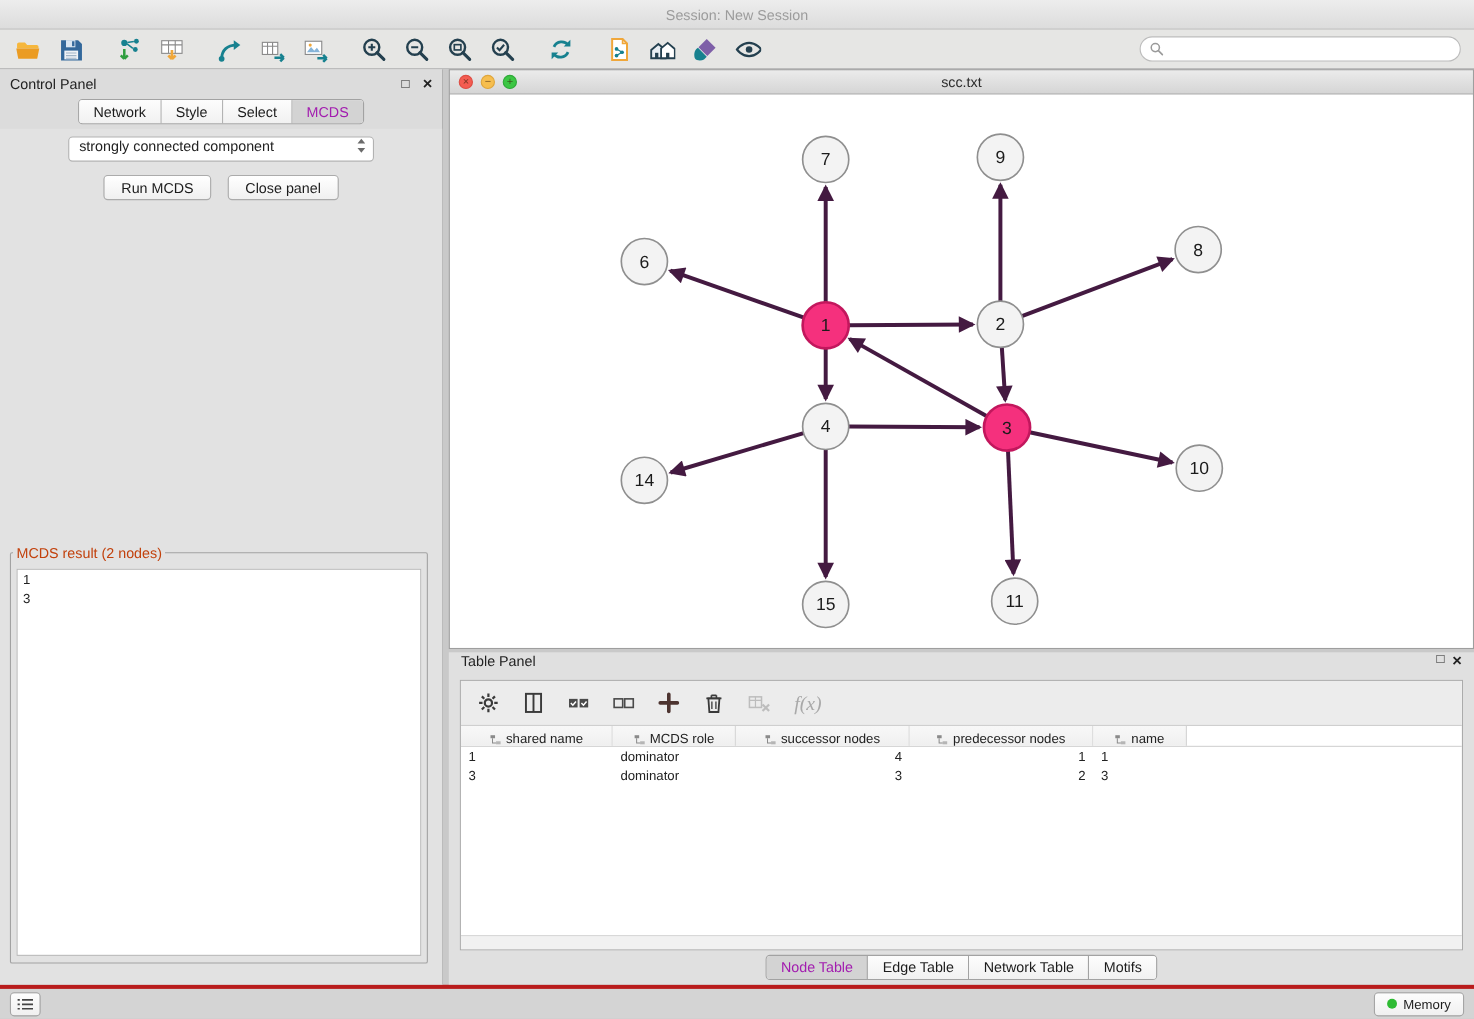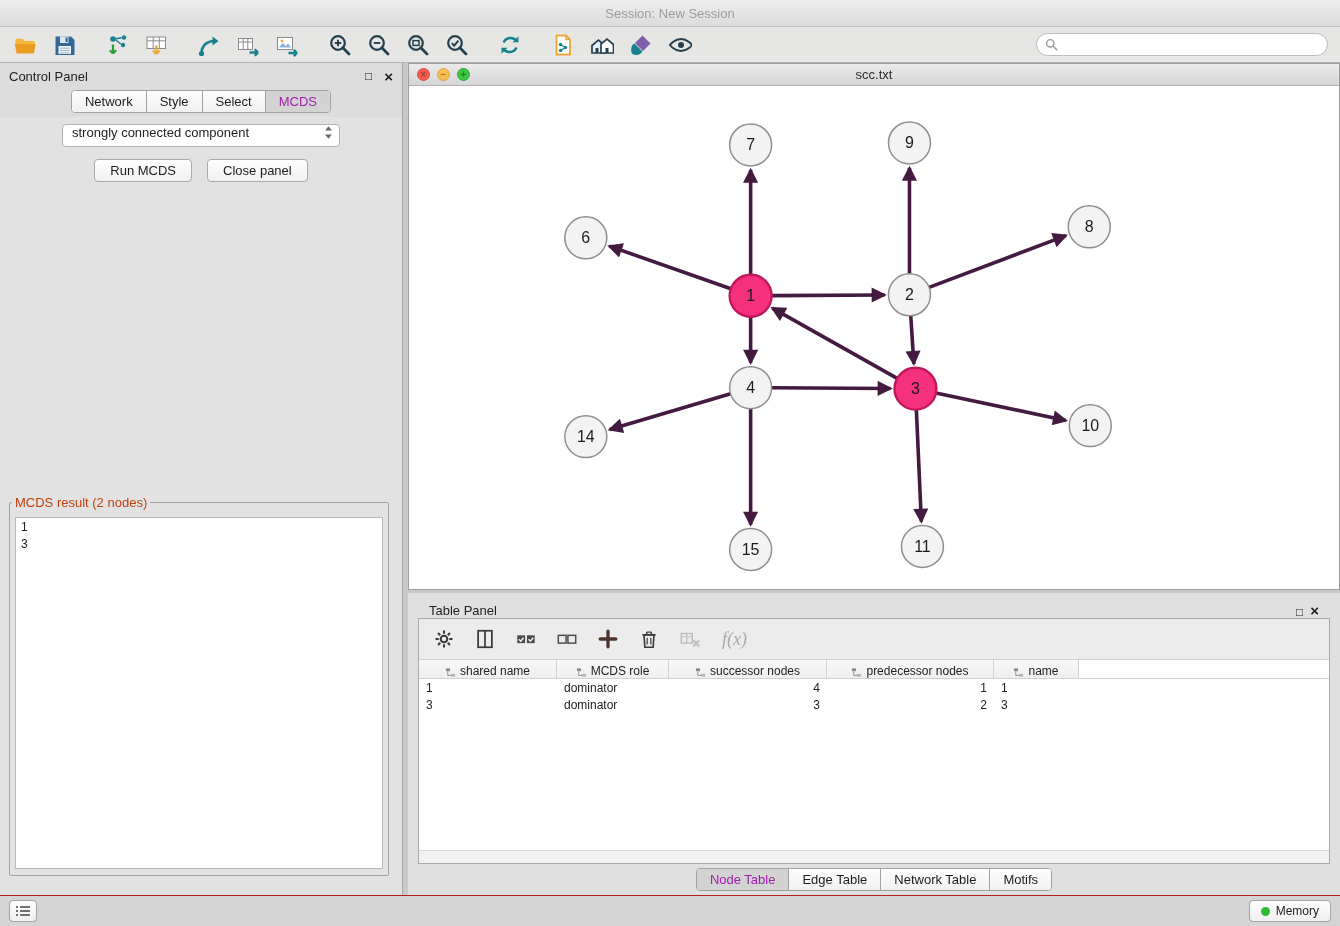--- a/index.html
+++ b/index.html
@@ -37,34 +37,34 @@
 .net-window{height:527px;display:flex;flex-direction:column;border:1px solid #9e9e9e}
 .net-titlebar{height:22px;background:linear-gradient(#ebebeb,#d5d5d5);border-bottom:1px solid #b0b0b0;display:flex;align-items:center;justify-content:center;position:relative;color:#2c2c2c}
 .lights{position:absolute;left:8px;top:4px;display:flex;gap:7px}
 .light{width:13px;height:13px;border-radius:50%;font-size:10px;line-height:11px;text-align:center;color:rgba(60,30,10,.65);cursor:default}
 .light.close{background:#f45c51;border:1px solid #dd4d44}
 .light.minimize{background:#f6be4f;border:1px solid #dfa63c}
 .light.zoom{background:#3cc643;border:1px solid #2fa939}
 .net-canvas{flex:1;background:#fff;position:relative}
 .net-canvas svg{display:block;width:100%;height:100%}
 .table-panel{flex:1;margin-top:3px;background:#e0e0e0;display:flex;flex-direction:column}
-.tp-header{height:25px;display:flex;align-items:flex-end;padding:0 21px;gap:7px}
+.tp-header{height:25px;display:flex;align-items:flex-start;padding:0 11px;gap:7px}
 .tp-header .spacer{flex:1}
 .tp-body{flex:1;margin:0 10px;border:1px solid #ababab;background:#fff;display:flex;flex-direction:column;overflow:hidden}
 .tp-toolbar{height:41px;background:#ececec;border-bottom:1px solid #cfcfcf;display:flex;align-items:center;gap:15px;padding:0 12px}
 .tp-toolbar .tb-btn svg{width:22px;height:22px}
 .fx{color:#a9a9a9;font-style:italic;font-family:"Liberation Serif",serif;font-size:18px;margin-left:4px;cursor:default}
 .th-row{display:flex;height:19px;border-bottom:1px solid #d2d2d2}
 .th{background:linear-gradient(#f8f8f8,#efefef);border-right:1px solid #d2d2d2;display:flex;align-items:flex-end;justify-content:center;gap:4px;font-size:12px;cursor:default}
 .tr{display:flex;height:17px;align-items:center}
 .td{font-size:12px;padding:0 7px;overflow:hidden;white-space:nowrap}
 .tp-fill{flex:1}
 .tp-hscroll{height:13px;background:#f1f1f1;border-top:1px solid #d8d8d8}
 .tp-tabs{height:31px;display:flex;align-items:center;justify-content:center}
-.statusbar{height:31px;background:#d4d4d4;border-top:1px solid #b91c1c;display:flex;align-items:center;padding:0 9px}
+.statusbar{height:31px;background:#d4d4d4;border-top:4px solid #b91c1c;display:flex;align-items:center;padding:0 9px}
 .console-btn{width:28px;height:22px;border:1px solid #a5a5a5;border-radius:4px;background:linear-gradient(#fdfdfd,#f0f0f0);display:flex;align-items:center;justify-content:center}
 .memory-btn{margin-left:auto;height:22px;border:1px solid #a5a5a5;border-radius:4px;background:linear-gradient(#fdfdfd,#f0f0f0);display:flex;align-items:center;gap:6px;padding:0 11px;font-size:12px;font-family:inherit;color:#1c1c1c}
 .mem-dot{width:9px;height:9px;border-radius:50%;background:#2ebb33}
 </style>
 </head>
 <body>
 
 <div class="app">
 
   <div class="titlebar">

